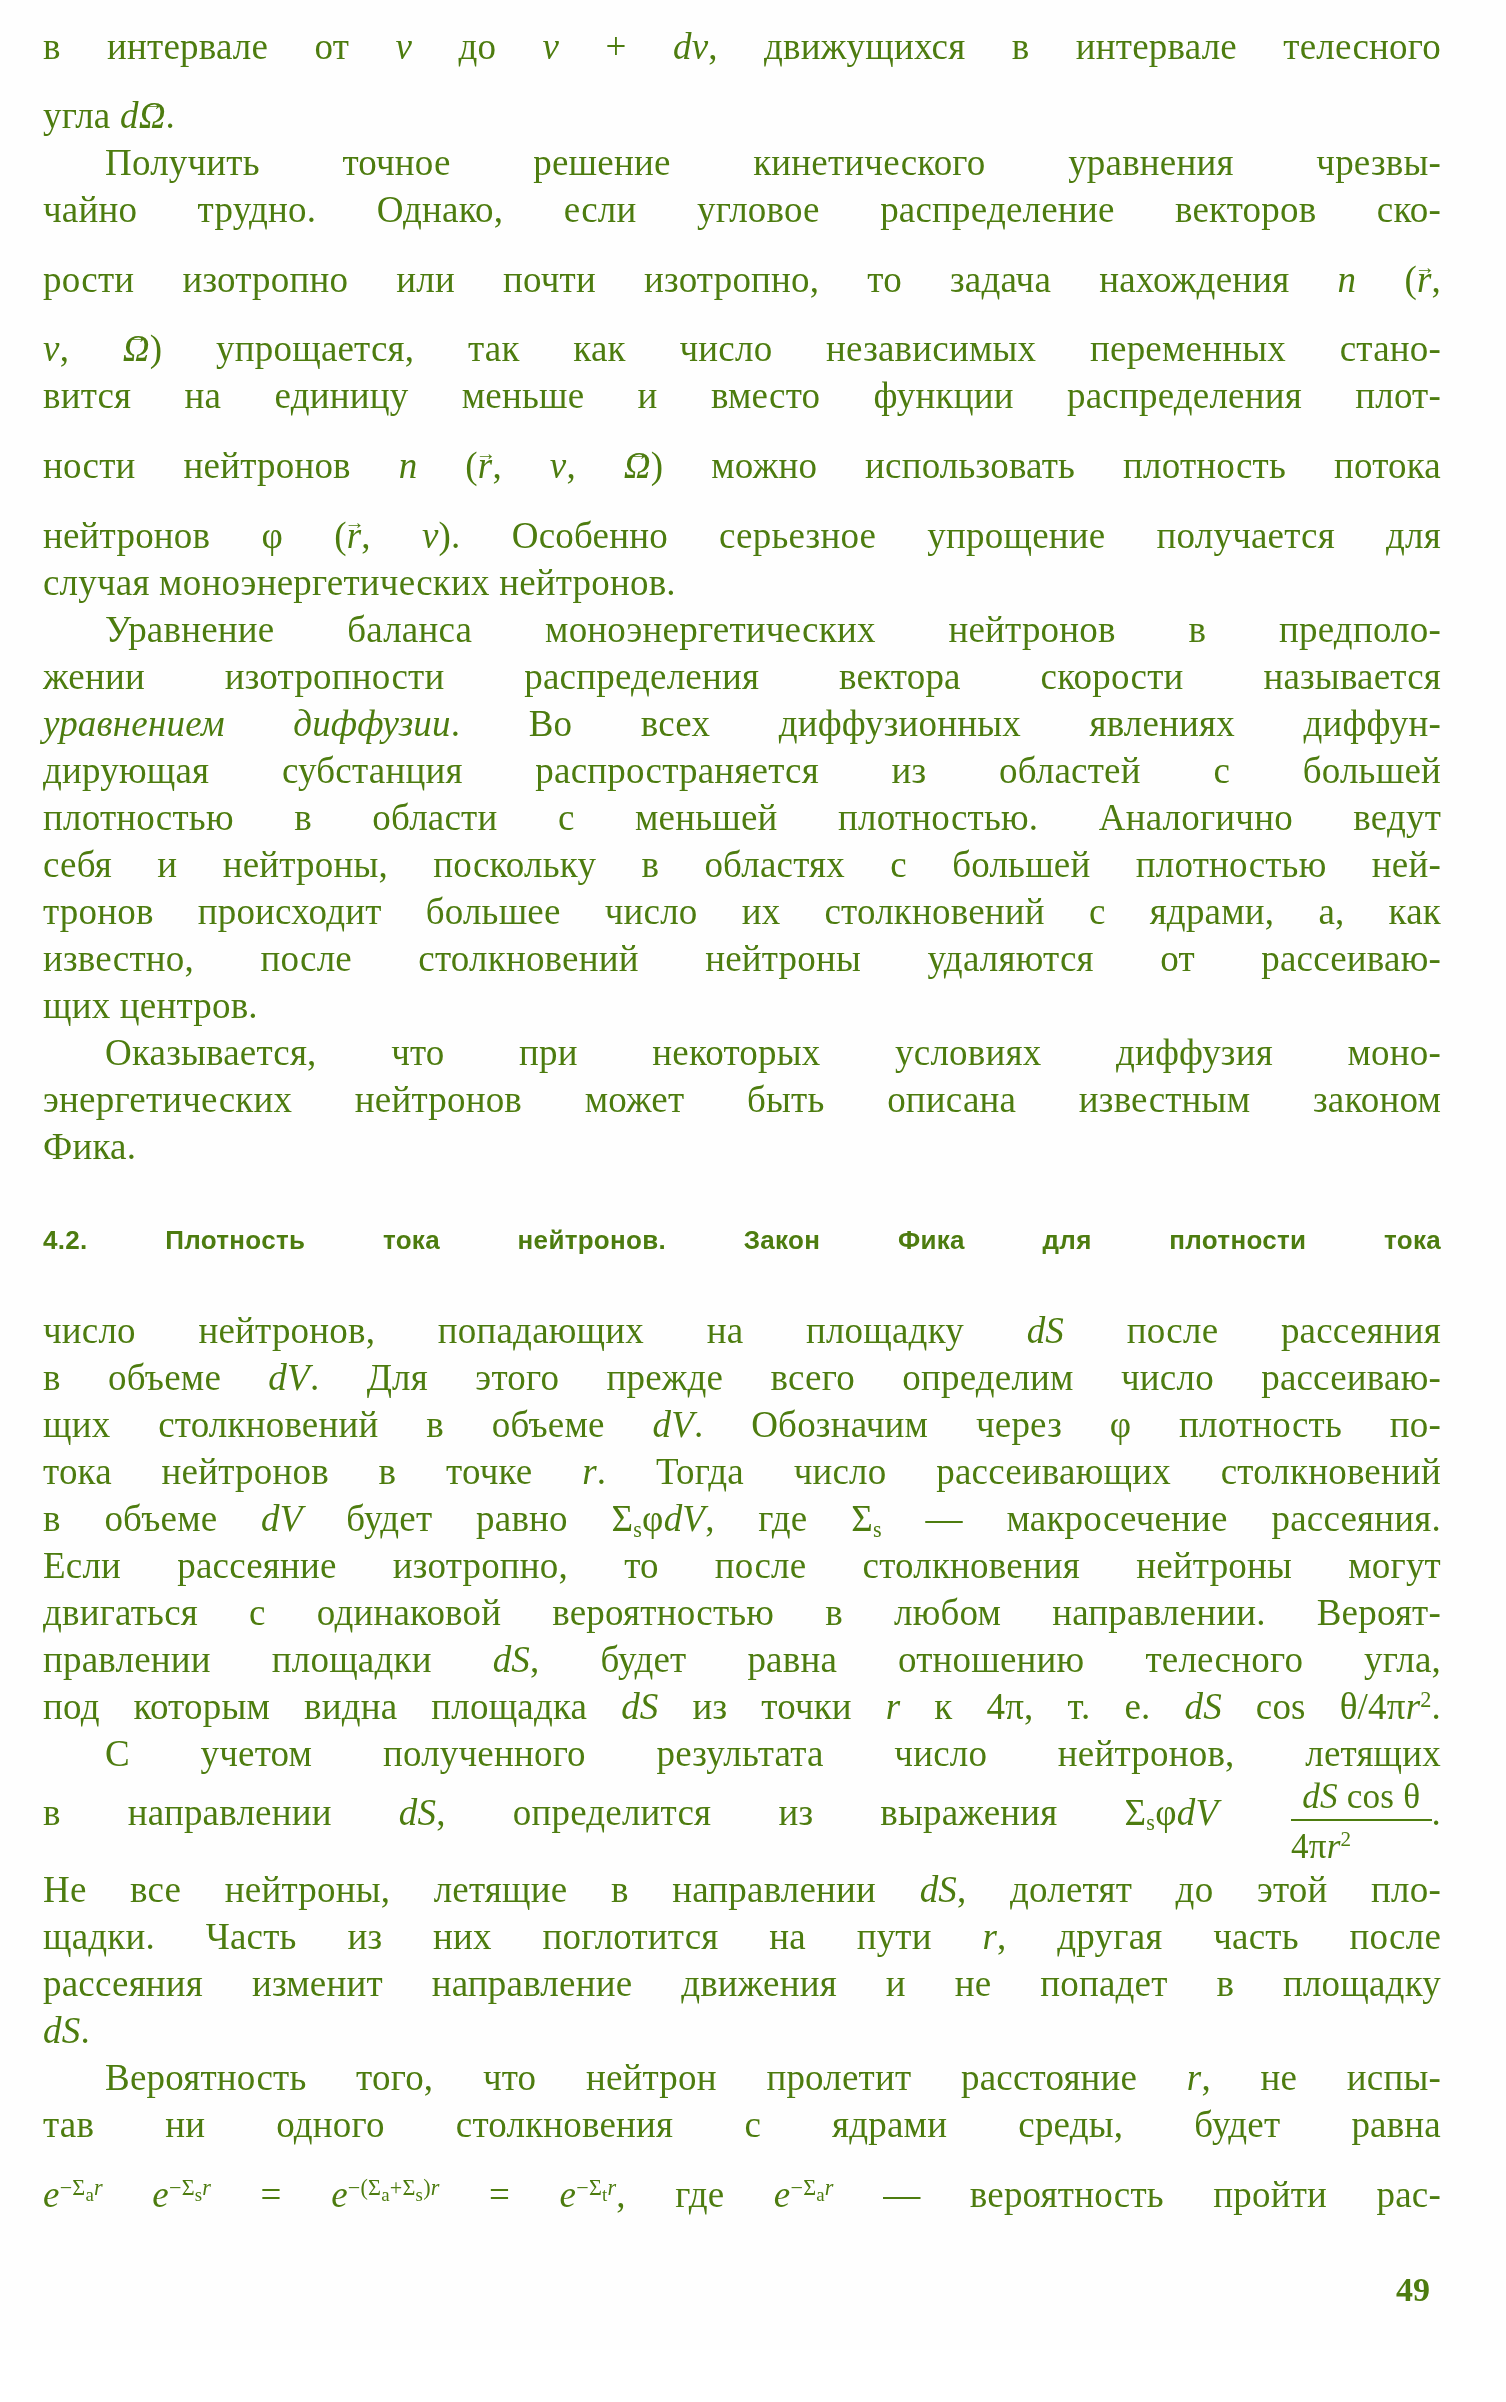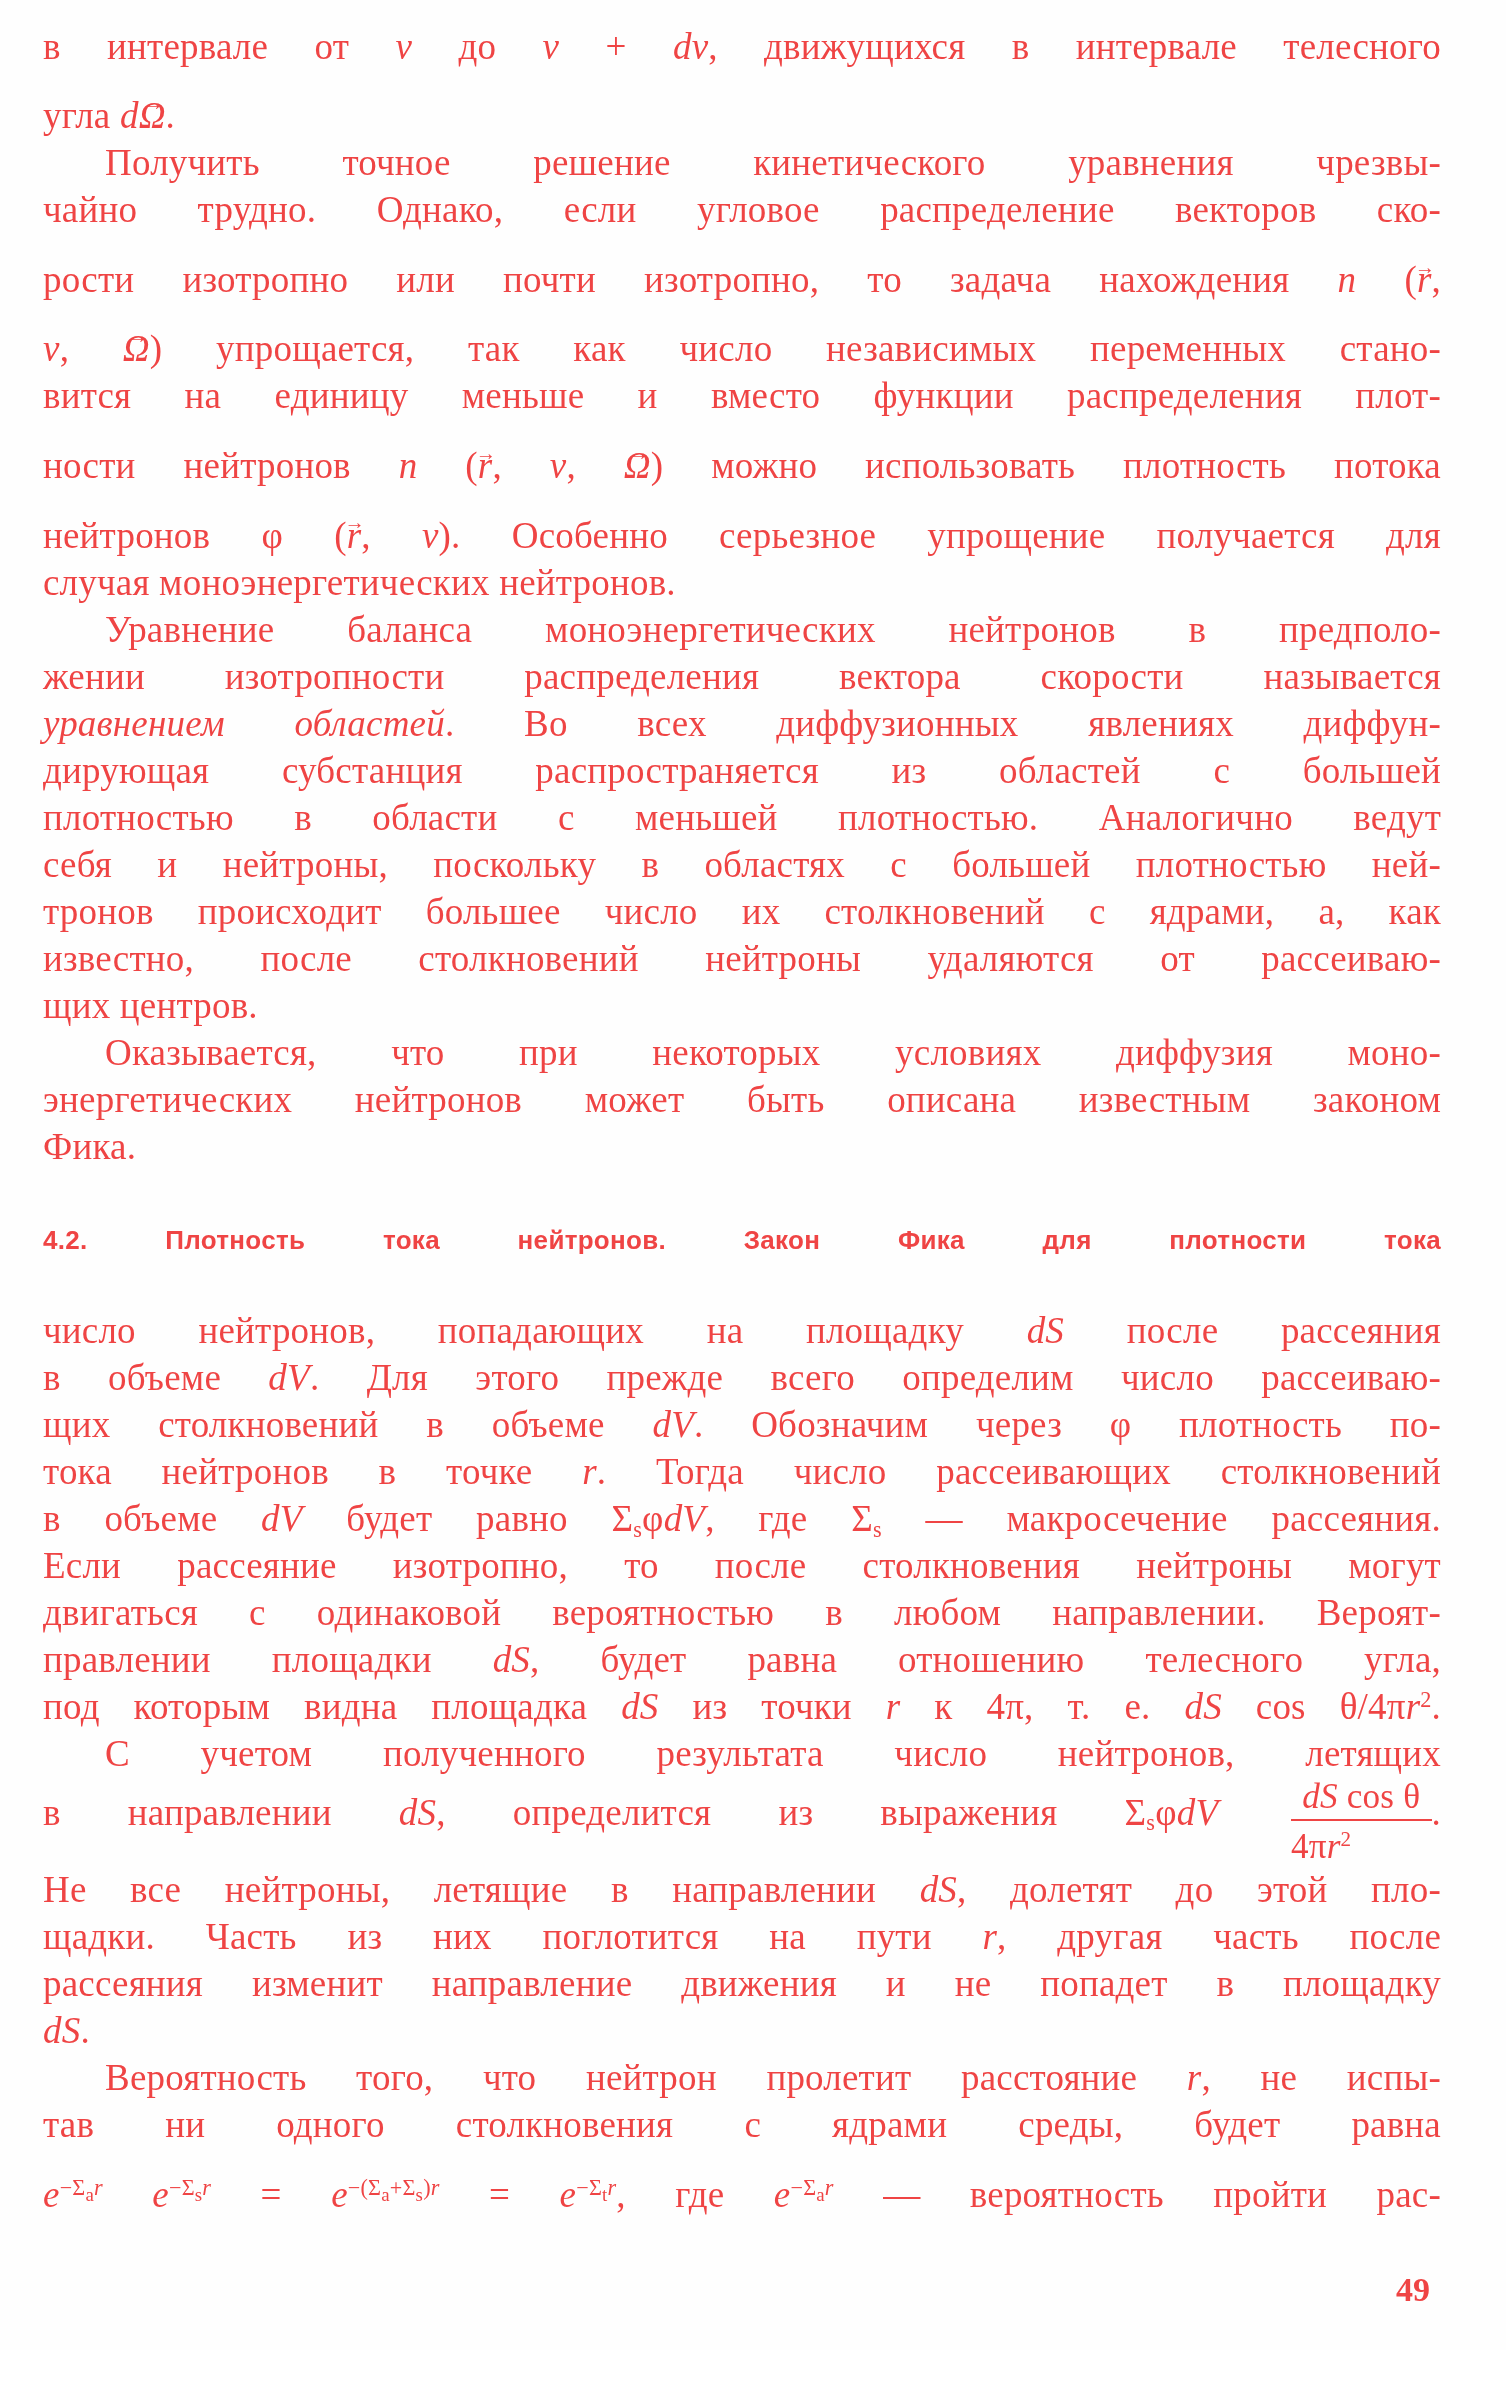--- a/index.html
+++ b/index.html
@@ -2,21 +2,21 @@
 <html lang="ru" style="font-size:15px"><head>
 <meta charset="utf-8">
 <style>
   html, body { margin: 0; padding: 0; background: #ffffff; }
   .page {
     position: relative;
     width: 1507px;
     height: 2350px;
     box-sizing: border-box;
     background: #fefefe;
-    color: #ef4444;
+    color: #4d7c0f;
     font-family: "Liberation Serif", "DejaVu Serif", serif;
     padding: 22.6px 66px 0 43px;
     overflow: hidden;
   }
   .para { margin: 0; }
   .line {
     font-size: 37px;
     line-height: 47px;
     text-align: justify;
     text-align-last: justify;
@@ -85,21 +85,21 @@
         <div class="line tl">рости изотропно или почти изотропно, то задача нахождения <i>n</i> (<span class="vec">r</span>,</div>
         <div class="line tl"><i>v</i>, <span class="vec">Ω</span>) упрощается, так как число независимых переменных стано-</div>
         <div class="line">вится на единицу меньше и вместо функции распределения плот-</div>
         <div class="line tl">ности нейтронов <i>n</i> (<span class="vec">r</span>, <i>v</i>, <span class="vec">Ω</span>) можно использовать плотность потока</div>
         <div class="line tl">нейтронов φ (<span class="vec">r</span>, <i>v</i>). Особенно серьезное упрощение получается для</div>
         <div class="line nj">случая моноэнергетических нейтронов.</div>
       </div>
       <div class="para">
         <div class="line ind">Уравнение баланса моноэнергетических нейтронов в предполо-</div>
         <div class="line">жении изотропности распределения вектора скорости называется</div>
-        <div class="line"><i>уравнением областей</i>. Во всех диффузионных явлениях диффун-</div>
+        <div class="line"><i>уравнением диффузии</i>. Во всех диффузионных явлениях диффун-</div>
         <div class="line">дирующая субстанция распространяется из областей с большей</div>
         <div class="line">плотностью в области с меньшей плотностью. Аналогично ведут</div>
         <div class="line">себя и нейтроны, поскольку в областях с большей плотностью ней-</div>
         <div class="line">тронов происходит большее число их столкновений с ядрами, а, как</div>
         <div class="line">известно, после столкновений нейтроны удаляются от рассеиваю-</div>
         <div class="line nj">щих центров.</div>
       </div>
       <div class="para">
         <div class="line ind">Оказывается, что при некоторых условиях диффузия моно-</div>
         <div class="line">энергетических нейтронов может быть описана известным законом</div>

